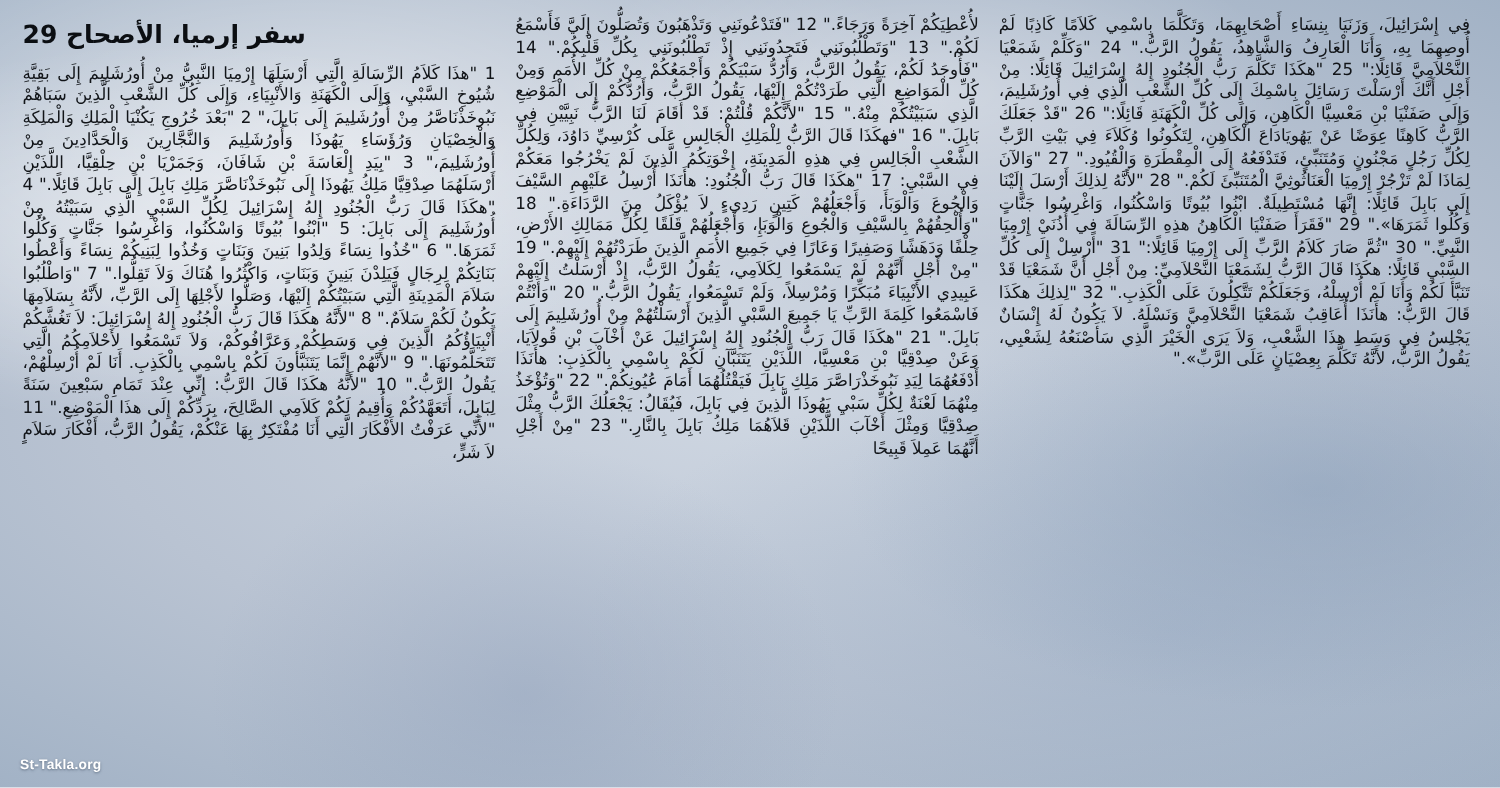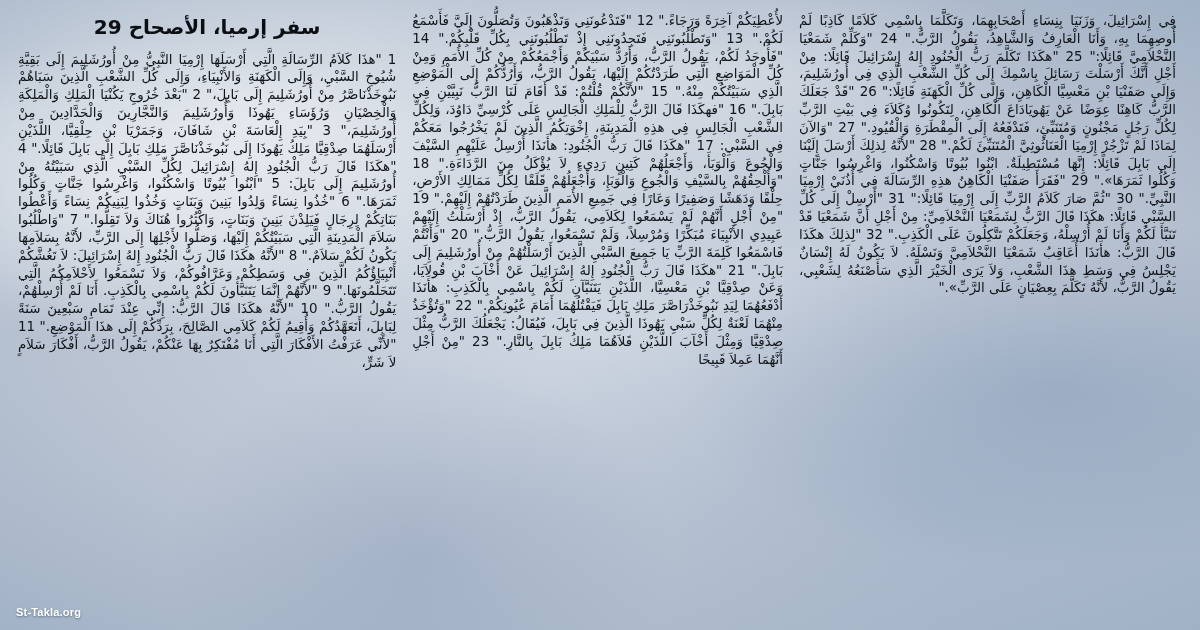--- a/index.html
+++ b/index.html
@@ -54,21 +54,21 @@
     text-justify: inter-word;
     direction: rtl;
   }
   .col-1 { width: 33.7%; padding-right: 10px; }
   .col-2 { width: 33.0%; }
   .col-3 { width: 33.3%; padding-left: 4px; }
 
   .title {
     font-size: 20px;
     font-weight: bold;
-    text-align: center;
+    text-align: left;
     color: #0b0e12;
     margin: 2px 0 10px 0;
     letter-spacing: 0;
   }
   .body-text {
     text-align: justify;
   }
   .watermark {
     position: absolute;
     z-index: 3;

